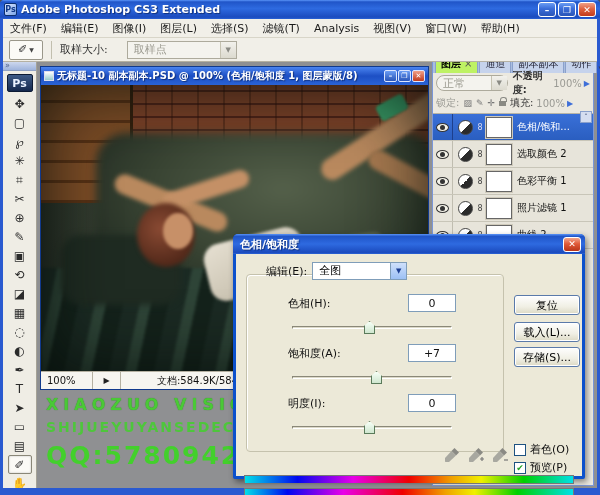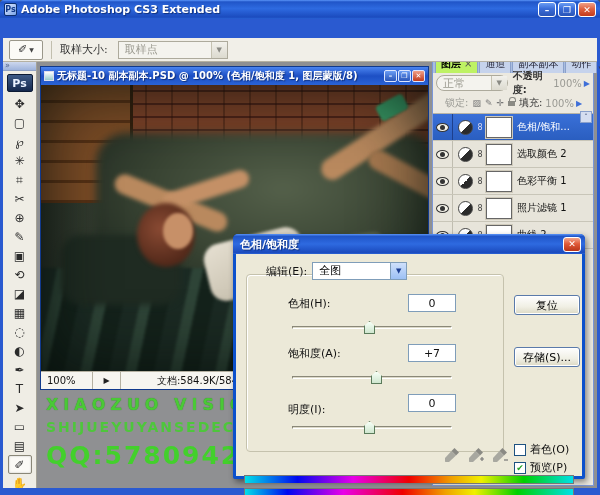--- a/index.html
+++ b/index.html
@@ -24,21 +24,21 @@
   .menubar { position:absolute; left:3px; top:19px; width:594px; height:19px; background:#f1efe8;
     border-bottom:1px solid #d8d5c8; display:flex; align-items:center; font-size:11px; color:#1a1a1a; }
   .menu-item { padding:2px 7px; white-space:nowrap; }
 
   .optionsbar { position:absolute; left:3px; top:38px; width:594px; height:24px; background:#f1efe8;
     border-bottom:1px solid #b5b1a2; display:flex; align-items:center; font-size:11px; color:#333; }
   .tool-well { width:34px; height:20px; margin-left:6px; border:1px solid #9a978a; background:#fbfaf6;
     display:flex; align-items:center; justify-content:center; gap:2px; border-radius:2px; }
   .tool-well .dd { font-size:6px; color:#444; }
   .opt-sep { width:1px; height:18px; background:#c2bfae; margin:0 8px; }
-  .opt-label { margin-right:10px; }
+  .opt-label { margin-right:19px; }
   .dropdown { height:18px; border:1px solid #adaa9c; background:#f4f3ee; color:#9b9a90;
     display:flex; align-items:flex-start; font-size:11px; }
   .dropdown .txt { padding:0 6px; flex:1; white-space:nowrap; overflow:hidden; }
   .dropdown .arrow { width:16px; height:100%; display:flex; align-items:center; justify-content:center;
     font-size:7px; color:#8a8a84; background:linear-gradient(#f2f1ec,#dcdacf); border-left:1px solid #c5c2b2; }
   .dd-sample { width:110px; }
 
   .workspace { position:absolute; left:3px; top:62px; width:594px; height:426px; background:#8f9092; }
 
   
@@ -129,21 +129,21 @@
     border:1px solid #7a96d8; font-size:10px; }
   .panel-minibar { height:9px; display:flex; justify-content:flex-end; align-items:center; gap:4px;
     background:#c2d1ee; color:#41537e; font-size:8px; line-height:8px; padding-right:3px; }
   .ptabs { height:17px; background:#aabede; display:flex; align-items:flex-end; padding-left:2px; }
   .ptab { padding:2px 5px 2px; margin-right:1px; background:#c6d3ec; border:1px solid #8aa0cc;
     border-bottom:none; font-size:10px; color:#223; border-radius:2px 2px 0 0; white-space:nowrap; }
   .ptab.active { background:#bef264; color:#000; font-weight:bold; }
   .ptab .tx { margin-left:3px; font-weight:normal; color:#555; }
   .pmenu { margin-left:auto; margin-right:2px; font-size:7px; color:#33406a; }
   .prow { height:20px; display:flex; align-items:center; padding:0 3px; color:#333; }
-  .prow .gray { color:#9a9a94;margin-left:9px; }
+  .prow .gray { color:#9a9a94; }
   .blend-dd { width:84px; height:16px;border-radius:8px; }
   .spin { color:#3f6fd8; font-size:8px; margin-left:2px; }
   .lock-icons { display:flex; gap:4px; align-items:center; margin:0 4px; color:#777; font-size:9px; }
   .mini-lock { position:relative; width:7px; height:5px; background:#8a8a84; display:inline-block; }
   .mini-lock::before { content:""; position:absolute; left:1px; top:-4px; width:5px; height:4px;
     border:1px solid #8a8a84; border-bottom:none; border-radius:3px 3px 0 0; }
   .layer-list { border-top:1px solid #b8b4a6; }
   .lrow { height:27px; display:flex; align-items:center; background:#e7e4da; border-bottom:1px solid #c8c5b8;
     color:#111; font-size:10px; }
   .lrow.selected { background:linear-gradient(#3a70d8,#2a5ec0); color:#fff; }
@@ -363,20 +363,32 @@
   <div class="titlebar">
     <span class="app-icon">Ps</span>
     <span>Adobe Photoshop CS3 Extended</span>
     <span class="win-btns">
       <span class="wbtn">–</span>
       <span class="wbtn">❐</span>
       <span class="wbtn close">✕</span>
     </span>
   </div>
 
+  <div class="menubar">
+    <span class="menu-item">文件(F)</span>
+    <span class="menu-item">编辑(E)</span>
+    <span class="menu-item">图像(I)</span>
+    <span class="menu-item">图层(L)</span>
+    <span class="menu-item">选择(S)</span>
+    <span class="menu-item">滤镜(T)</span>
+    <span class="menu-item">Analysis</span>
+    <span class="menu-item">视图(V)</span>
+    <span class="menu-item">窗口(W)</span>
+    <span class="menu-item">帮助(H)</span>
+  </div>
 
   <div class="optionsbar">
     <span class="tool-well">
       <span>✐</span>
       <span class="dd">▼</span>
     </span>
     <span class="opt-sep"></span>
     <span class="opt-label">取样大小:</span>
     <span class="dropdown dd-sample">
       <span class="txt">取样点</span>
@@ -405,27 +417,28 @@
       <div class="sl-track" style="top:72px;">
         <div class="sl-thumb" style="left:71px;"></div>
       </div>
 
       <span class="sl-label" style="top:92px;">饱和度(A):</span>
       <span class="sl-box" style="top:90px;">+7</span>
       <div class="sl-track" style="top:122px;">
         <div class="sl-thumb" style="left:78px;"></div>
       </div>
 
-      <span class="sl-label" style="top:148px;">明度(I):</span>
+      <span class="sl-label" style="top:142px;">明度(I):</span>
       <span class="sl-box" style="top:140px;">0</span>
       <div class="sl-track" style="top:172px;">
         <div class="sl-thumb" style="left:71px;"></div>
       </div>
 
       <span class="dlg-btn" style="top:41px;">复位</span>
+      <span class="dlg-btn" style="top:68px;">载入(L)...</span>
       <span class="dlg-btn" style="top:93px;">存储(S)...</span>
 
       <span class="droppers">
         <svg class="dropper" viewBox="0 0 16 16">
             <path d="M10.5 1 L15 5.5 L12 8.5 L7.5 4 Z" fill="#8a8a84"></path>
             <path d="M7.5 4 L12 8.5 L5 15 L1.5 15 L1 14.5 L1 11 Z" fill="#a8a8a0"></path>
           </svg>
         <svg class="dropper" viewBox="0 0 16 16">
             <path d="M10.5 1 L15 5.5 L12 8.5 L7.5 4 Z" fill="#8a8a84"></path>
             <path d="M7.5 4 L12 8.5 L5 15 L1.5 15 L1 14.5 L1 11 Z" fill="#a8a8a0"></path>

